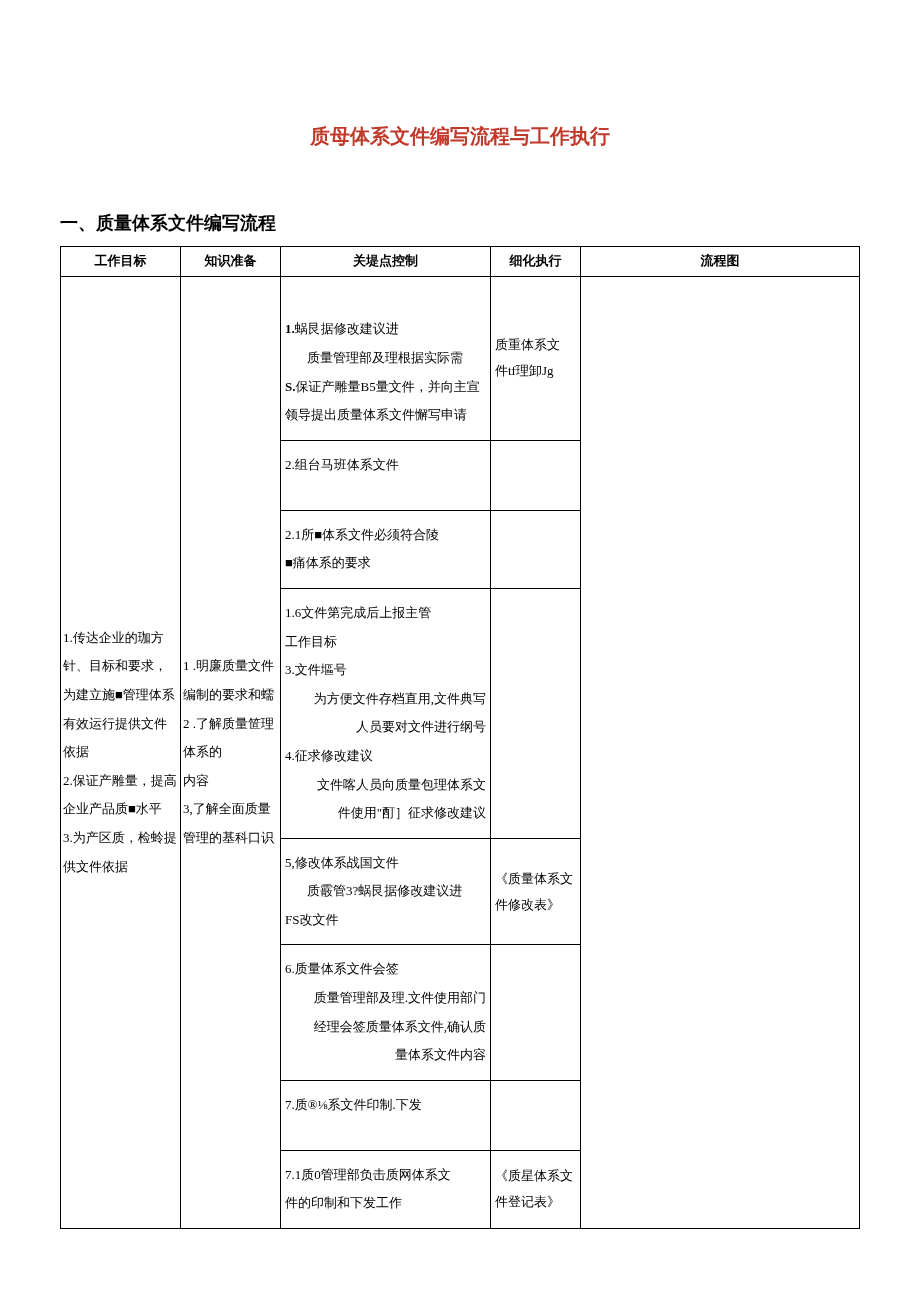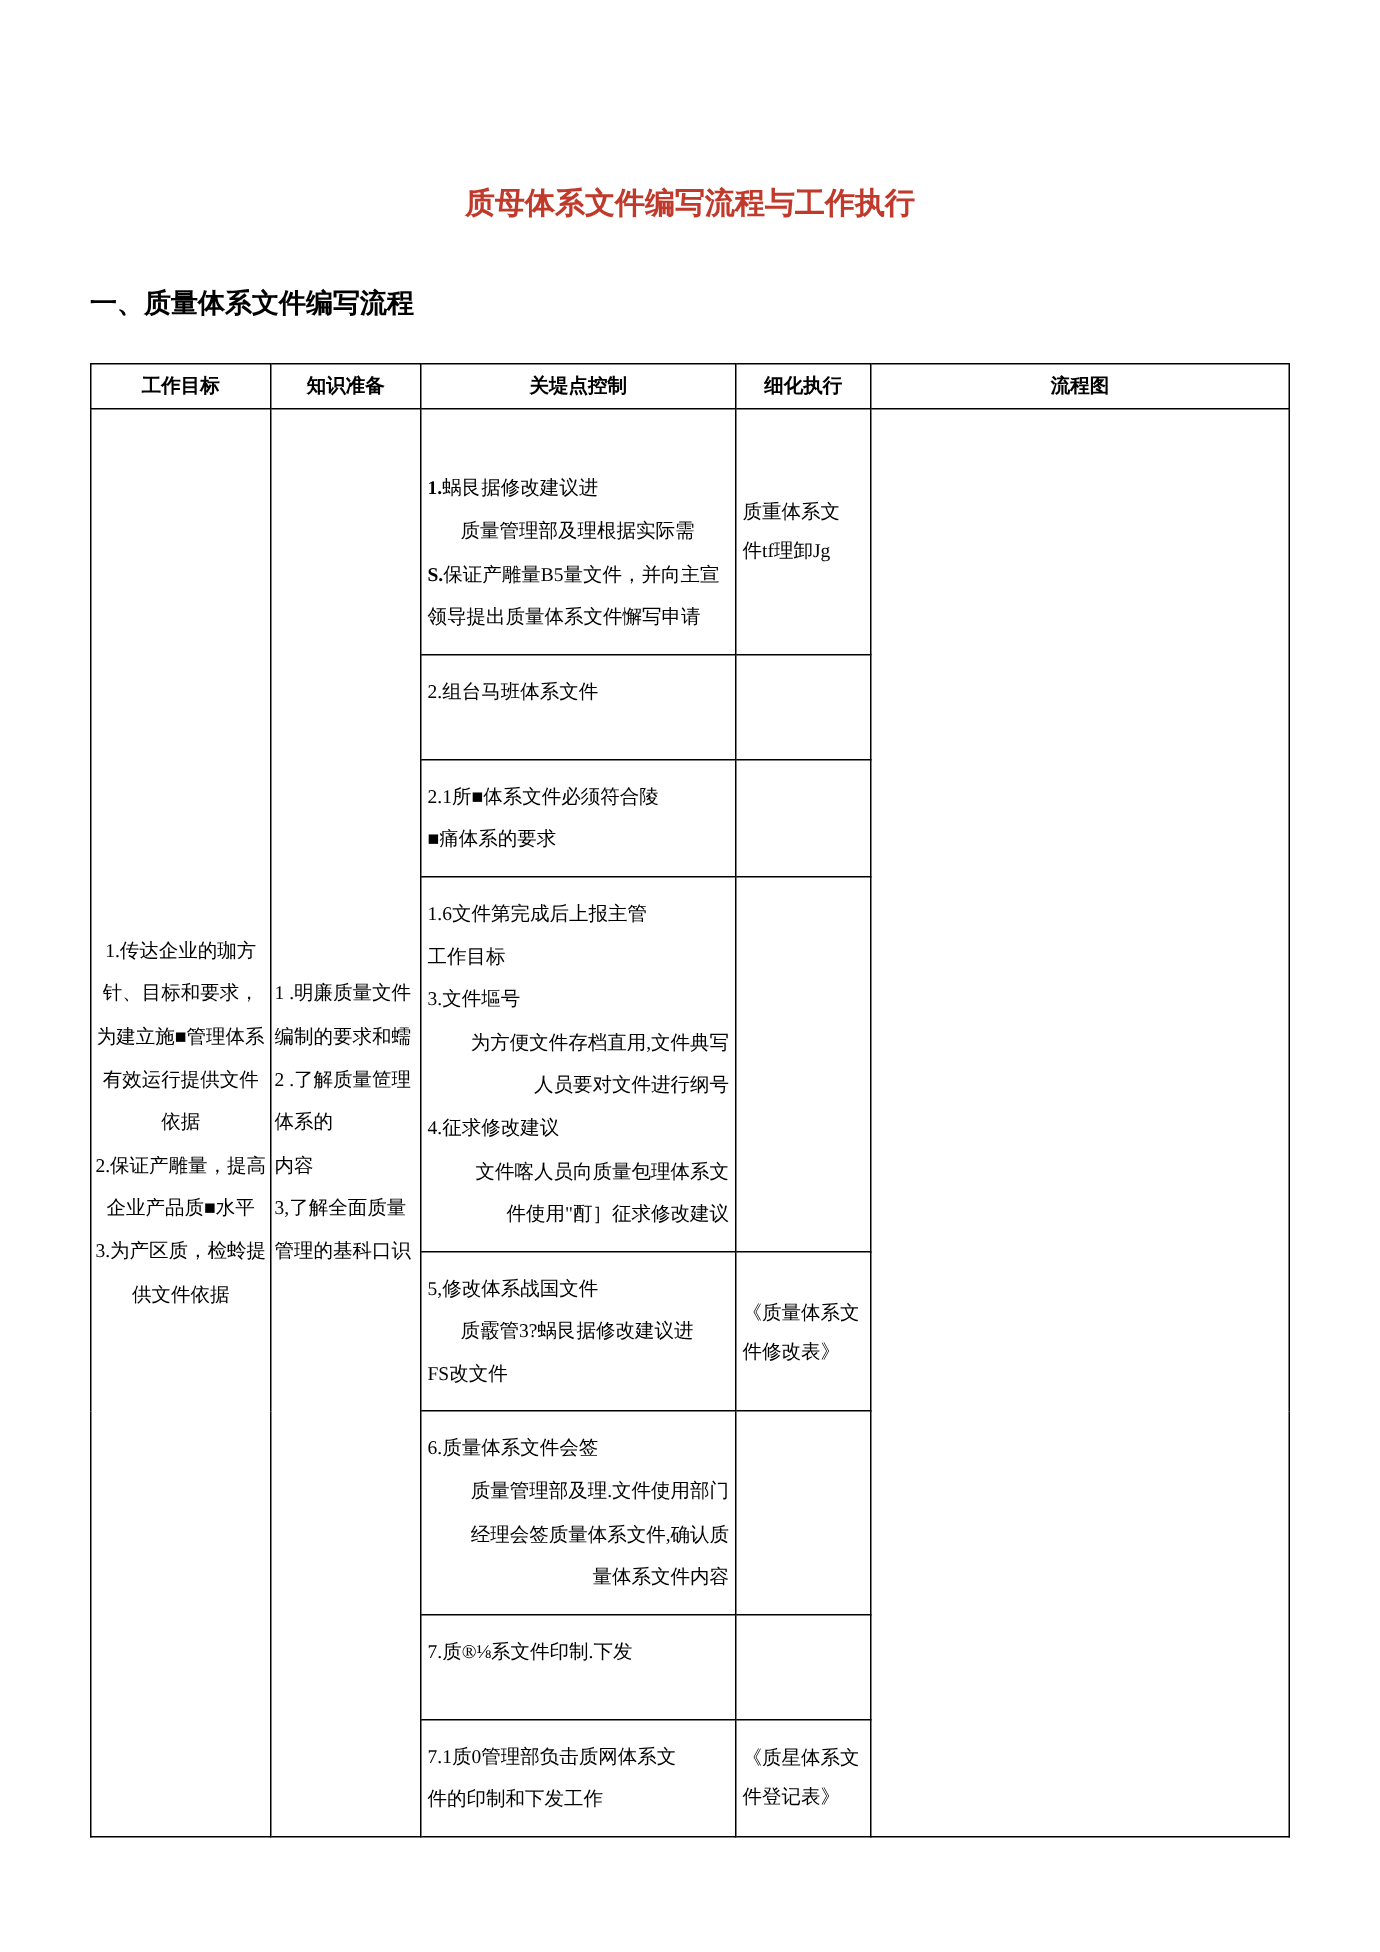--- a/index.html
+++ b/index.html
@@ -10,28 +10,28 @@
       padding: 120px 60px 40px 60px;
       font-size: 14px;
       color: #000;
       line-height: 1.6;
     }
     .title {
       text-align: center;
       color: #c0392b;
       font-size: 20px;
       font-weight: bold;
-      margin-bottom: 36px;
+      margin-bottom: 58px;
       font-family: "SimSun", "宋体", serif;
     }
     .section-heading {
       font-size: 18px;
       font-weight: bold;
-      margin-bottom: 25px;
-      font-family: Liberation Serif, serif;
+      margin-bottom: 7px;
+      font-family: Liberation Mono, monospace;
     }
     table {
       border-collapse: collapse;
       width: 100%;
       table-layout: fixed;
     }
     th, td {
       border: 1px solid #000;
       vertical-align: middle;
       padding: 4px 2px;
@@ -41,21 +41,21 @@
     th {
       text-align: center;
       font-weight: bold;
       height: 30px;
     }
     .col-goal { width: 120px; }
     .col-knowledge { width: 100px; }
     .col-keypoint { width: 210px; }
     .col-detail { width: 90px; }
     .col-flow { width: auto; }
-    .cell-goal { vertical-align: middle; padding: 7px 2px; line-height: 2.2; text-align: center; }
+    .cell-goal { vertical-align: middle; padding: 7px 2px; line-height: 2.2; }
     .cell-knowledge { vertical-align: middle; padding: 4px 2px; line-height: 2.2; }
     .cell-keypoint { vertical-align: top; padding: 10px 4px; line-height: 2.2; }
     .cell-detail { vertical-align: middle; padding: 4px 4px; line-height: 2.0; }
     .bold { font-weight: normal; }
     .indent { padding-left: 22px; display: inline-block; text-align: right; }
     .cell-keypoint p { margin: 0; }
     .kp-block { line-height: 2.2; }
     .kp-block .lead { font-weight: bold; }
   </style>
 </head>

